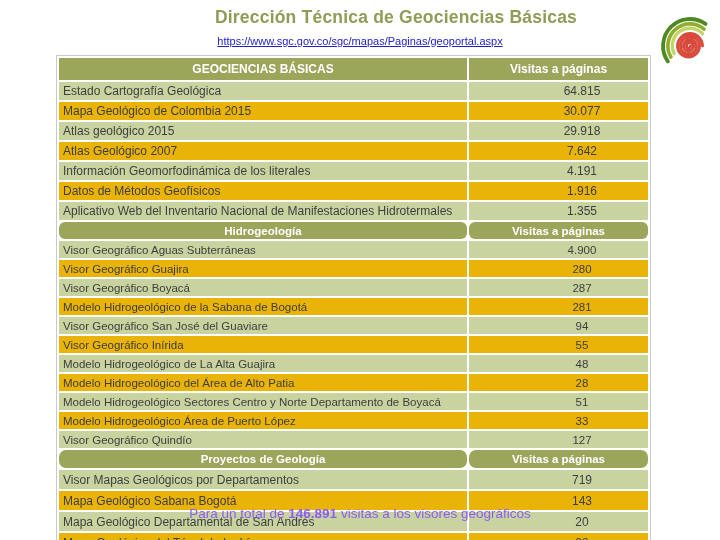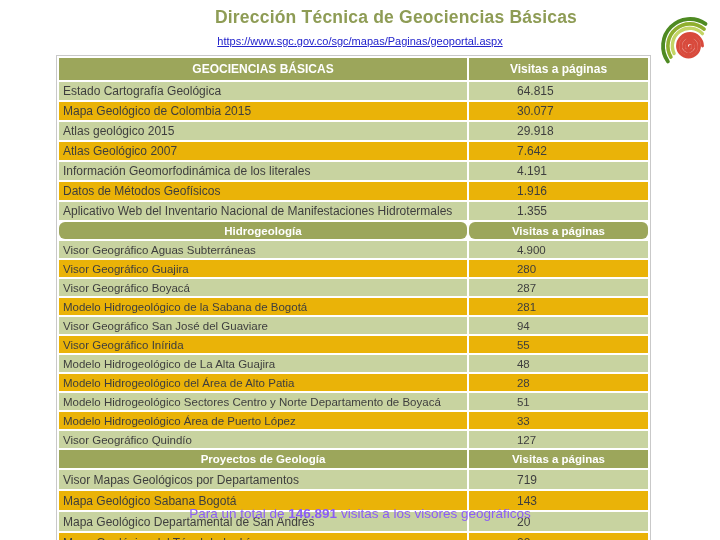--- a/index.html
+++ b/index.html
@@ -16,28 +16,28 @@
   .logo{position:absolute;top:0;right:0;width:68px;height:72px;}
   .table-wrap{position:absolute;left:56px;top:55px;width:595px;}
   table.visits{
     width:100%;border-collapse:separate;border-spacing:2px;background:#ffffff;
     border:1px solid #c9c9c9;table-layout:fixed;
   }
   th,td{vertical-align:middle;overflow:hidden;white-space:nowrap;}
   th{background:#9ca65b;color:#ffffff;font-weight:bold;font-size:11.5px;text-align:center;margin-top:12px;}
   td{font-size:11.5px;color:#3e3e3e;}
   td.label{text-align:left;padding-left:4px;}
-  td.value{padding-left:48px;}
+  td.value{text-align:center;padding-left:48px;}
   col.c1{width:69.5%;}
   col.c2{width:30.5%;}
   tr.g td{background:#c8d3a0;}
   tr.w td{background:#eab308;}
   tr.sh0 th{height:20px;font-size:12px;}
   tr.sh1 th{height:15px;border-radius:6px;}
-  tr.sh2 th{height:16px;}
+  tr.sh2 th{height:16px;border-radius:7px;}
   tr.r0 td{height:16px;font-size:12px;}
   tr.r1 td{height:15px;}
   tr.r2 td{height:17px;font-size:12px;}
   .footer{
     position:absolute;top:506px;left:0;width:100%;text-align:center;
     font-size:13.5px;color:#8b5cf6;
   }
   .footer b{font-weight:bold;}
 </style>
 </head>

